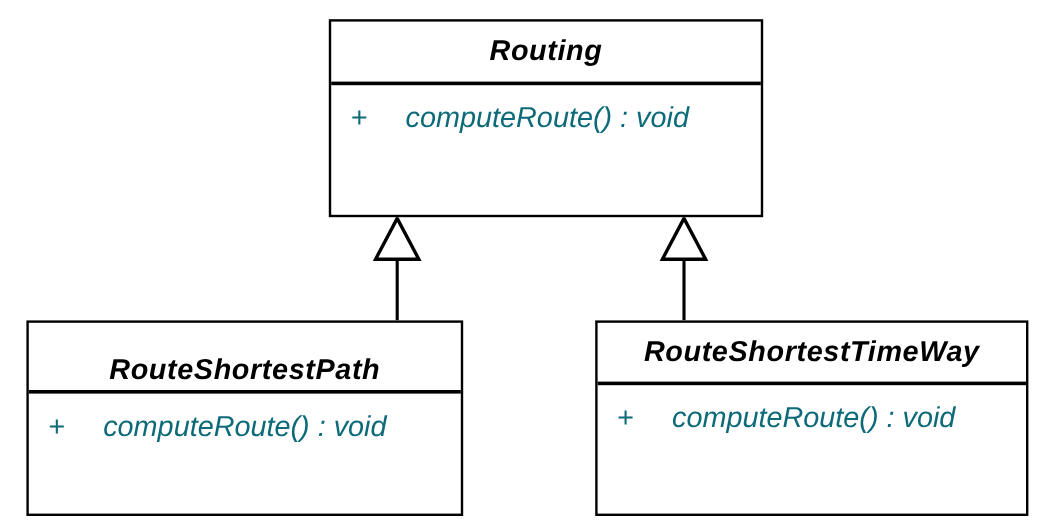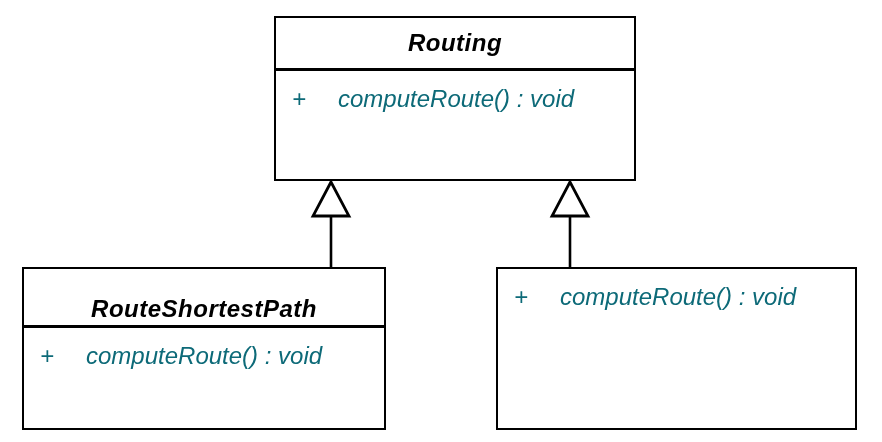--- a/index.html
+++ b/index.html
@@ -102,20 +102,21 @@
     <div class="header">RouteShortestPath</div>
     <div class="members">
       <div class="member">
         <span class="vis">+</span>
         <span>computeRoute() : void</span>
       </div>
     </div>
   </div>
 
   <div class="uml-class class-shortest-timeway">
+    <div class="header">RouteShortestTimeWay</div>
     <div class="members">
       <div class="member">
         <span class="vis">+</span>
         <span>computeRoute() : void</span>
       </div>
     </div>
   </div>
 
 </div>
 

